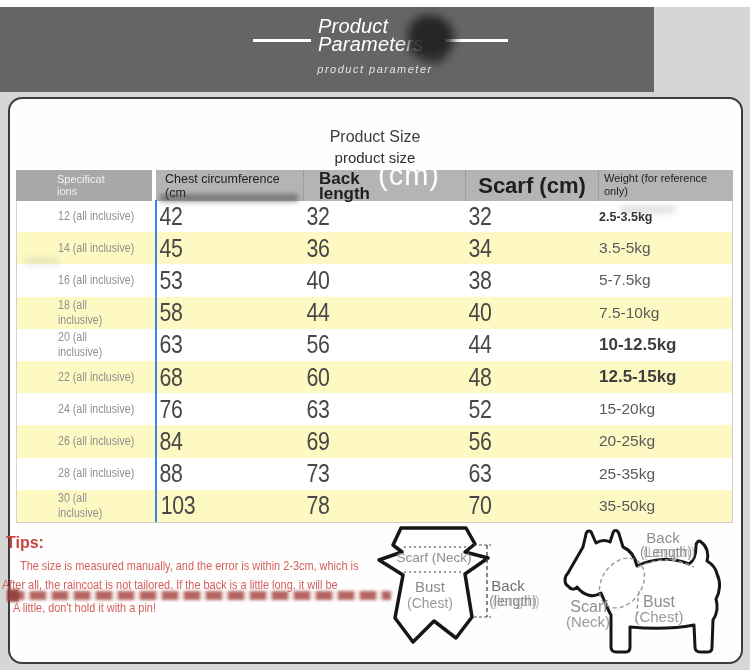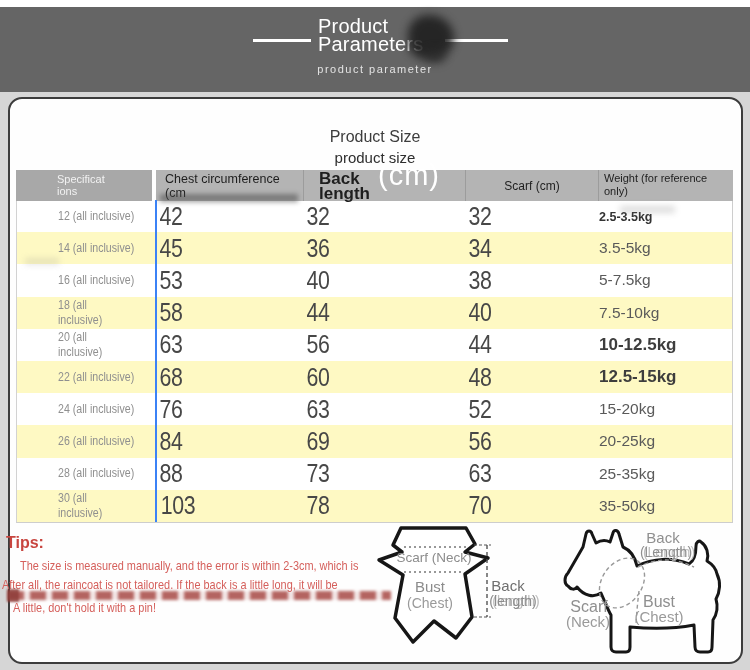--- a/index.html
+++ b/index.html
@@ -2,21 +2,21 @@
 <html><head>
 <meta charset="utf-8">
 <style>
   html,body{margin:0;padding:0;background:#d6d6d6;}
   .page{position:relative;width:750px;height:670px;overflow:hidden;background:#d6d6d6;
         font-family:"Liberation Sans", sans-serif;}
   .abs{position:absolute;}
 
   
   .top-strip{left:0;top:0;width:750px;height:7px;background:#ffffff;}
-  .banner{left:0;top:7px;width:750px;height:85px;background:#656565;}
+  .banner{left:0;top:7px;width:654px;height:85px;background:#656565;font-style:italic;}
   .banner-title{left:318px;top:10px;color:#fff;font-size:20px;line-height:18px;letter-spacing:.2px;}
   .banner-subtitle{left:0;top:56px;width:750px;text-align:center;color:#e3e3e3;
                    font-size:11px;letter-spacing:1.5px;}
   .rule{top:32px;height:3px;background:#fff;}
   .rule-left{left:253px;width:58px;}
   .rule-right{left:445px;width:63px;}
   .banner-smudge{left:408px;top:8px;width:46px;height:44px;background:#1d1d1d;
                  border-radius:45% 55% 50% 40%;filter:blur(5px);opacity:.88;}
   .banner-smudge2{left:424px;top:42px;width:22px;height:14px;background:#2a2a2a;
                   border-radius:50%;filter:blur(5px);opacity:.7;}
@@ -31,21 +31,21 @@
   .size-table{left:16px;top:170px;width:717px;}
   .thead,.tr{display:grid;grid-template-columns:140px 147px 162px 133px 135px;}
   .thead{height:30px;}
   .th{box-sizing:border-box;background:#b4b4b4;color:#1e1e1e;}
   .th-spec{background:#a8a8a8;color:#f2f2f2;font-size:11px;line-height:12px;
            padding:3px 46px 0 41px;border-right:4px solid #fff;word-break:break-all;}
   .th-chest{font-size:12.5px;line-height:14px;padding:2px 0 0 9px;}
   .th-back{position:relative;font-weight:700;font-size:17px;line-height:15px;padding:1px 0 0 15px;}
   .th-back-label{display:inline-block;width:60px;}
   .th-cm{position:absolute;left:74px;top:-2px;font-size:29px;font-weight:400;color:#fff;letter-spacing:1px;}
-  .th-scarf{font-weight:400;font-size:12px;display:flex;align-items:center;justify-content:center;
+  .th-scarf{font-weight:700;font-size:22px;display:flex;align-items:center;justify-content:center;
             border-left:1px solid #9c9c9c;}
   .th-back{border-left:1px solid #9c9c9c;}
   .th-weight{font-size:11px;line-height:13px;padding:2px 4px 0 5px;border-left:1px solid #9c9c9c;}
   .tbody{border-left:1px solid #d2d2d2;border-right:1px solid #cdcdcd;border-bottom:1px solid #cdcdcd;}
   .tr{height:32.2px;align-items:center;background:#fff;}
   .tr.stripe{background:#fef9c3;}
   .td{text-align:left;}
   .td-spec{box-sizing:border-box;text-align:left;padding-left:41px;height:100%;
            display:flex;align-items:center;border-right:2px solid #3b82f6;}
   .spec-label{color:#8f8f8f;font-size:12.5px;line-height:15px;white-space:pre-line;

